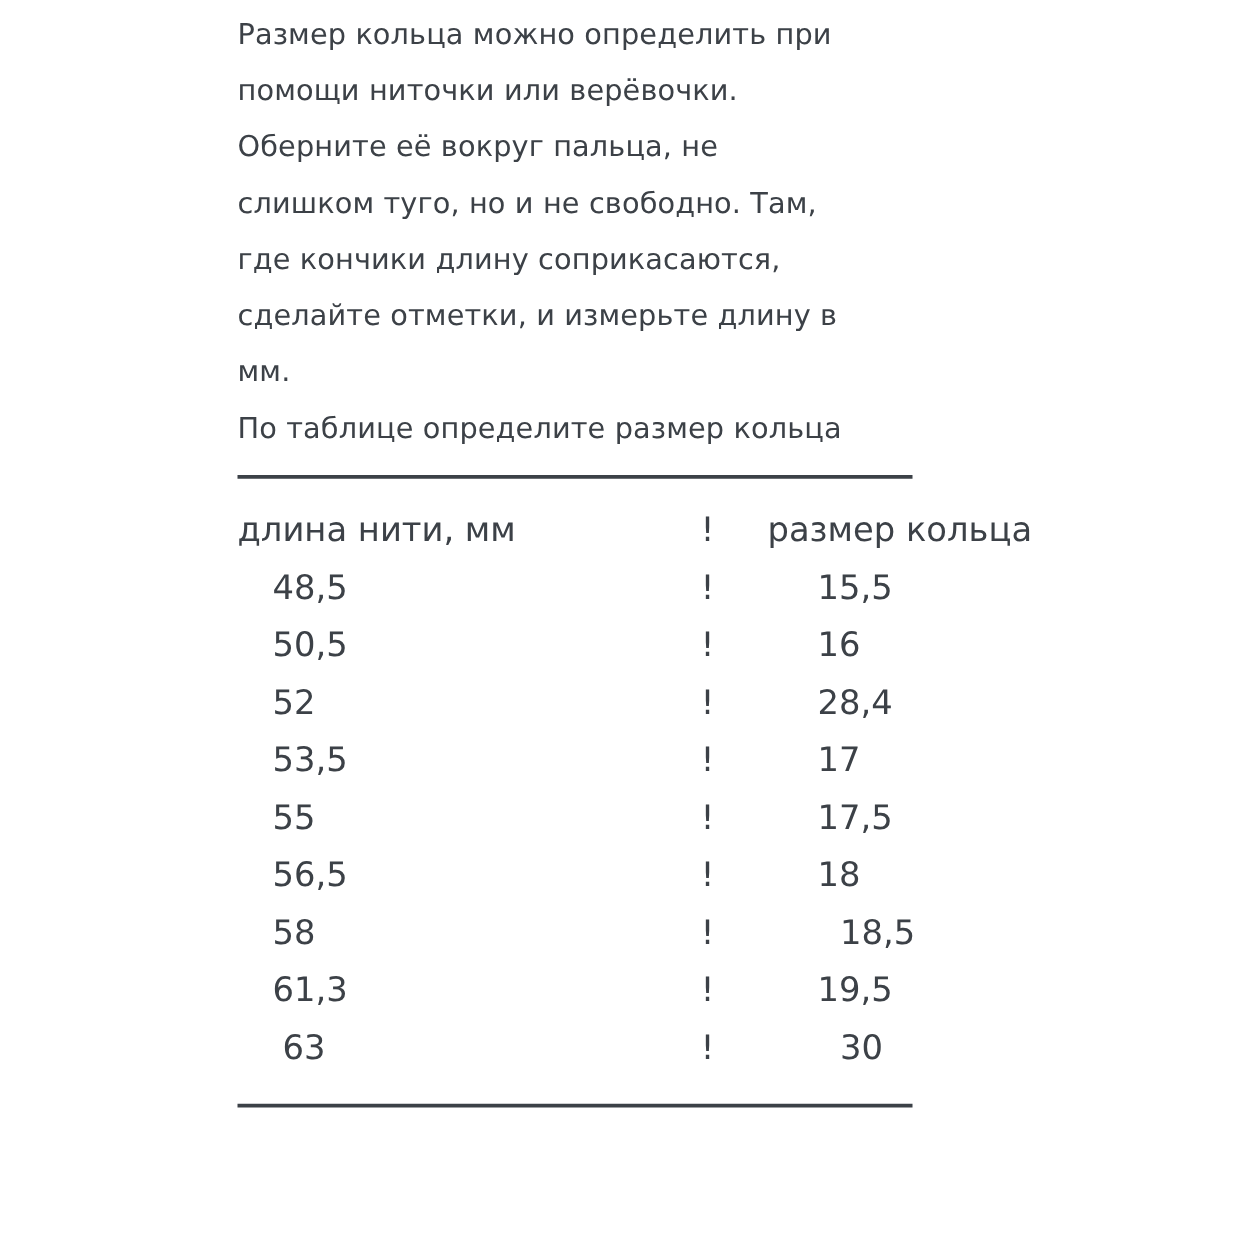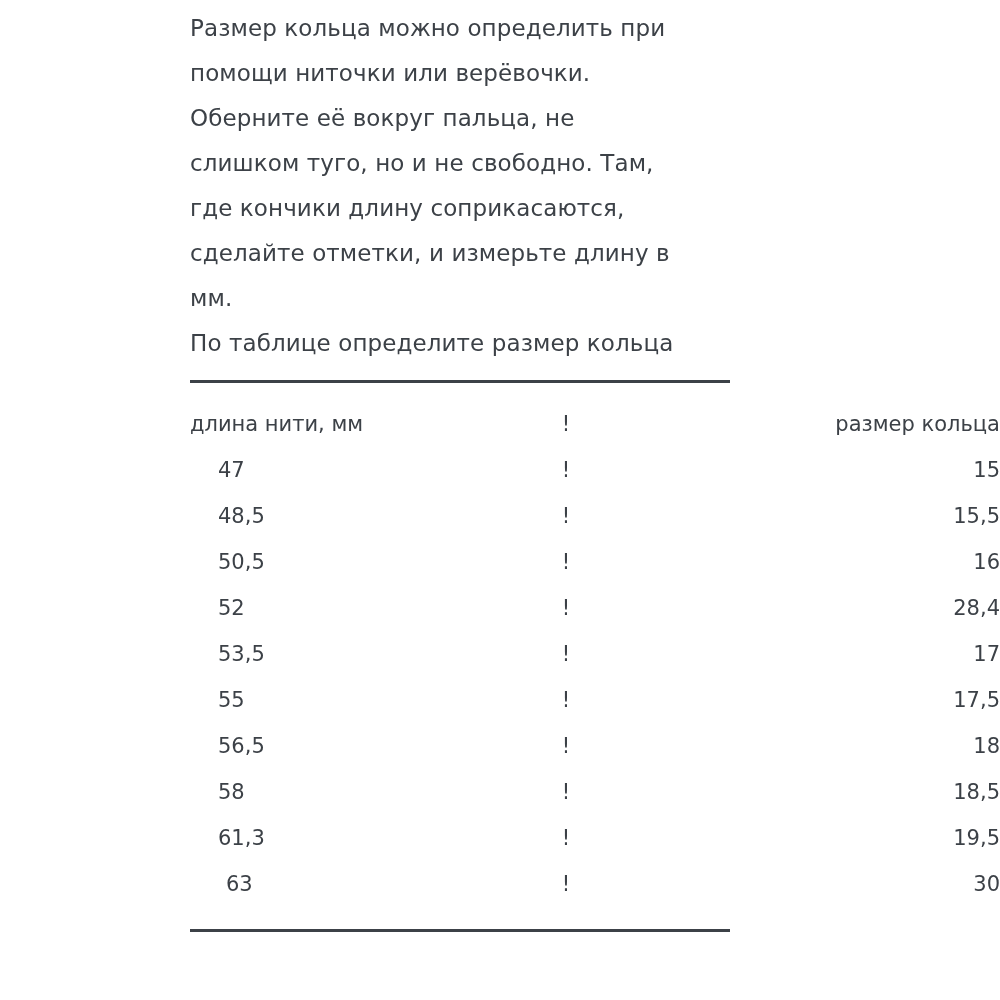--- a/index.html
+++ b/index.html
@@ -38,39 +38,39 @@
     height: 0;
     border-top: 3px solid #3c4147;
   }
   .rule.bottom {
     margin-top: 22px;
   }
   table.size-table {
     margin: 18px 0 0 0;
     border-collapse: collapse;
     width: 100%;
-    font-size: 21px;
+    font-size: 27px;
     color: #3c4147;
   }
   table.size-table td {
     padding: 0;
     height: 46px;
     vertical-align: middle;
   }
   .col-len {
     width: 300px;
     padding-left: 190px !important;
     text-align: left;
   }
   .col-sep {
     width: 80px;
     text-align: center;
   }
   .col-size {
-    text-align: right;
+    text-align: left;
     padding-left: 8px !important;
   }
   .head-row td {
     height: 56px;
   }
   .head-row .col-len {
     padding-left: 190px !important;
   }
   .head-row .col-size {
     padding-left: 8px !important;
@@ -107,25 +107,20 @@
   <div class="rule top"></div>
 
   <table class="size-table">
     <tbody>
       <tr class="head-row">
         <td class="col-len">длина нити, мм</td>
         <td class="col-sep">!</td>
         <td class="col-size">размер кольца</td>
       </tr>
 
-      <tr class="body-row">
-        <td class="col-len">47</td>
-        <td class="col-sep">!</td>
-        <td class="col-size">15</td>
-      </tr>
       <tr class="body-row">
         <td class="col-len">48,5</td>
         <td class="col-sep">!</td>
         <td class="col-size">15,5</td>
       </tr>
       <tr class="body-row">
         <td class="col-len">50,5</td>
         <td class="col-sep">!</td>
         <td class="col-size">16</td>
       </tr>

